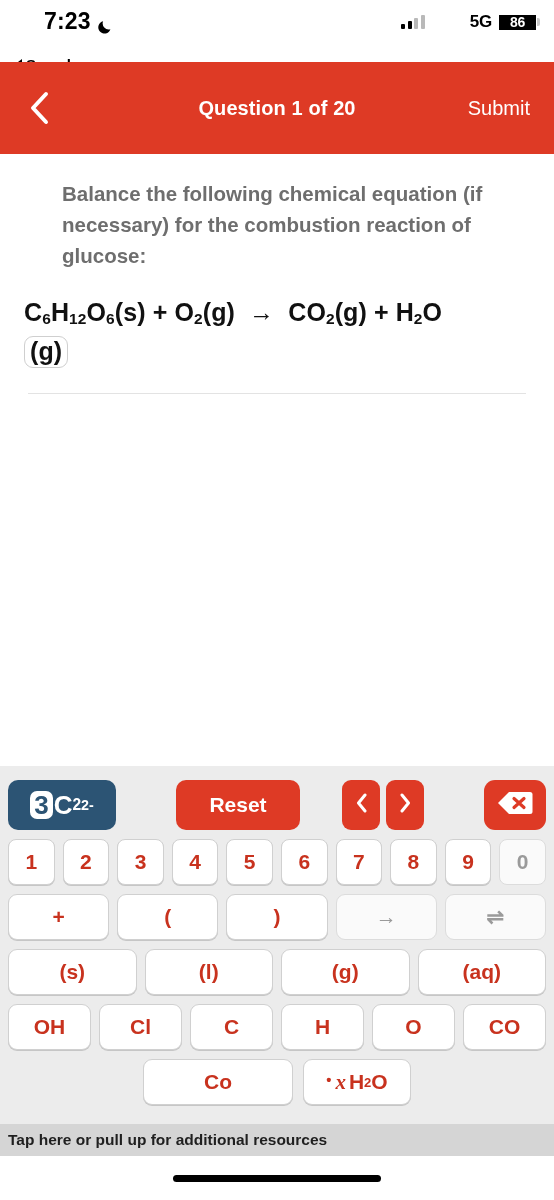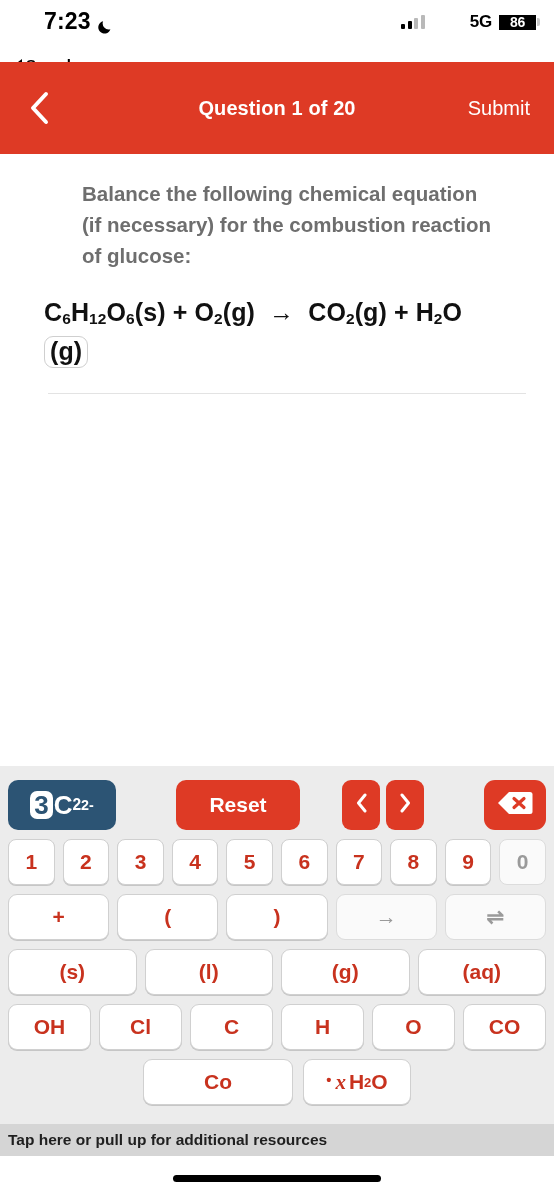--- a/index.html
+++ b/index.html
@@ -59,21 +59,21 @@
   .nav-title {
     width: 100%; text-align:center; color:#fff; font-size: 20px; font-weight: bold;
     letter-spacing: .1px;
   }
   .nav-submit {
     position:absolute; right: 24px; top:50%; transform: translateY(-50%);
     color:#fff; font-size:20px; font-weight: normal;
   }
 
   
-  .content { flex: 1 1 auto; background:#fff; position: relative; overflow:hidden;padding-left:20px; }
+  .content { flex: 1 1 auto; background:#fff; position: relative; overflow:hidden; }
   .q-prompt {
     color:#6e6e6e; font-size: 20.5px; font-weight: bold; line-height: 1.52;
     padding: 24px 62px 0 62px;
   }
   .equation {
     color:#111; font-weight: bold; font-size: 25px; text-align:left;
     padding: 22px 24px 0 24px; line-height: 1.55; letter-spacing:.1px;
   }
   .equation sub { font-size: .62em; vertical-align: -0.22em; font-weight: bold; }
   .eq-token {

